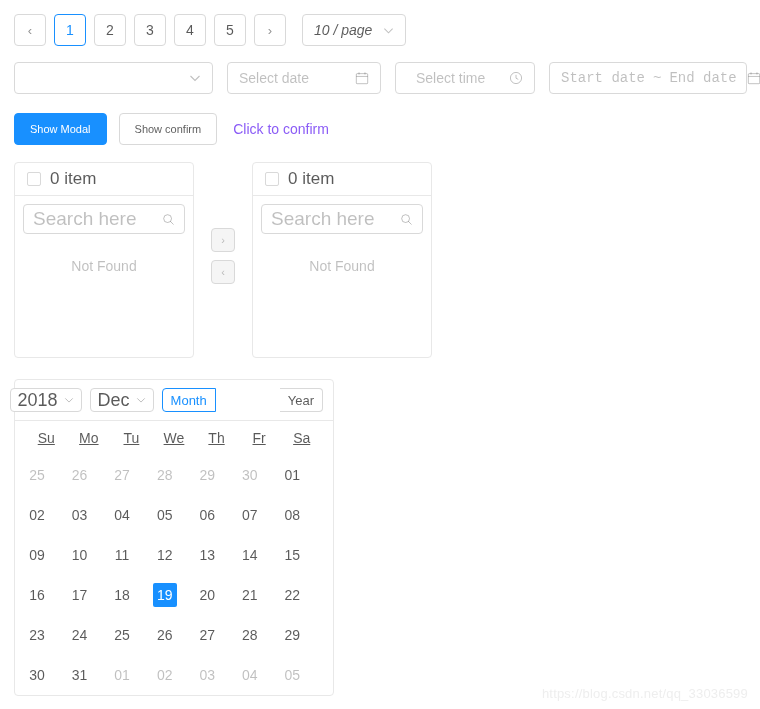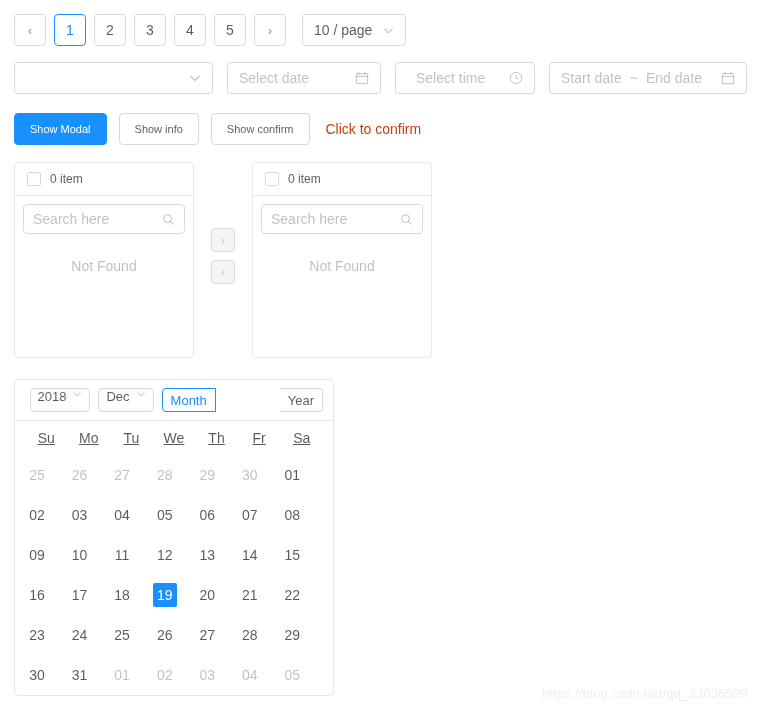--- a/index.html
+++ b/index.html
@@ -55,20 +55,21 @@
     border: 1px solid #d9d9d9;
     border-radius: 4px;
     background: #fff;
     display: flex;
     align-items: center;
     justify-content: space-between;
     box-sizing: border-box;
     padding: 0 11px;
     font-size: 14px;
     color: rgba(0,0,0,.65);
+    font-style: italic;
   }
   .pg-size .caret { color: rgba(0,0,0,.25); font-size: 11px; margin-left: 8px;}
 
   
   .form-row {
     position: absolute;
     left: 14px;
     top: 62px;
     display: flex;
     align-items: center;
@@ -84,21 +85,21 @@
     padding: 0 11px;
     font-size: 14px;
     color: rgba(0,0,0,.25);
     margin-right: 14px;
   }
   .field .ph { color: rgba(0,0,0,.25); white-space: nowrap; }
   .field .ficon { color: rgba(0,0,0,.25); margin-left: auto; display: flex; align-items: center;}
   .sel-empty { width: 199px; }
   .date-field { width: 154px; }
   .time-field { width: 140px; padding-left: 20px; }
-  .range-field { width: 198px; justify-content: space-between; }
+  .range-field { width: 198px; justify-content: space-between; font-family: Liberation Mono, monospace; }
   .range-field .sep { color: rgba(0,0,0,.25); margin: 0 8px; }
   .range-field .rgrp { display: flex; align-items: center; }
   .range-field .ficon { margin-left: 10px; }
 
   
   .btn-row {
     position: absolute;
     left: 14px;
     top: 113px;
     display: flex;
@@ -118,21 +119,21 @@
     box-sizing: border-box;
     margin-right: 12px;
     line-height: 1;
   }
   .btn.primary {
     background: #1890ff;
     border-color: #1890ff;
     color: #fff;
   }
   .btn-link {
-    color: #c2410c;
+    color: #8b5cf6;
     font-size: 14px;
     background: transparent;
     border: none;
     padding: 0;
     margin-left: 4px;
   }
 
   
   .transfer {
     position: absolute;
@@ -162,32 +163,32 @@
   .cbx {
     width: 14px;
     height: 14px;
     border: 1px solid #d9d9d9;
     border-radius: 2px;
     background: #fff;
     box-sizing: border-box;
     margin-right: 9px;
     flex: none;
   }
-  .tpanel-count { font-size: 12px; color: rgba(0,0,0,.65); }
+  .tpanel-count { font-size: 17px; color: rgba(0,0,0,.65); }
   .tpanel-body { flex: 1; padding: 8px 8px 0 8px; box-sizing: border-box; }
   .tsearch {
     height: 30px;
     border: 1px solid #d9d9d9;
     border-radius: 4px;
     background: #fff;
     box-sizing: border-box;
     display: flex;
     align-items: center;
     padding: 0 9px;
-    font-size: 14px;
+    font-size: 19px;
     color: rgba(0,0,0,.25);
   }
   .tsearch .sicon { margin-left: auto; color: rgba(0,0,0,.25); display: flex; align-items: center;}
   .tnotfound {
     margin-top: 24px;
     text-align: center;
     color: rgba(0,0,0,.25);
     font-size: 14px;
   }
   .toperations {
@@ -234,23 +235,23 @@
     justify-content: flex-end;
     padding: 0 10px;
     box-sizing: border-box;
   }
   .cal-sel {
     height: 24px;
     border: 1px solid #d9d9d9;
     border-radius: 4px;
     background: #fff;
     display: flex;
-    align-items: flex-start;
+    align-items: center;
     padding: 0 7px;
-    font-size: 13px;
+    font-size: 18px;
     color: rgba(0,0,0,.65);
     box-sizing: border-box;
     margin-right: 8px;
   }
   .cal-sel .caret { color: rgba(0,0,0,.25); font-size: 10px; margin-left: 6px; }
   .cal-toggle { display: flex; gap: 28px; }
   .cal-toggle .tg {
     height: 24px;
     padding: 0 8px;
     border: 1px solid #d9d9d9;
@@ -373,21 +374,20 @@
         <rect x="1.5" y="3" width="13" height="11.5" rx="1" fill="none" stroke="currentColor" stroke-width="1.1"></rect>
         <path d="M1.5 6.2 H14.5" stroke="currentColor" stroke-width="1.1" fill="none"></path>
         <path d="M4.6 1.5 V4 M11.4 1.5 V4" stroke="currentColor" stroke-width="1.1" fill="none"></path>
       </svg>
     </span>
   </div>
 </div>
 
 <div class="btn-row">
   <div class="btn primary">Show Modal</div>
-  <div class="btn">Show info</div>
   <div class="btn">Show confirm</div>
   <div class="btn-link">Click to confirm</div>
 </div>
 
 <div class="transfer">
 
   <div class="tpanel">
     <div class="tpanel-head">
       <span class="cbx"></span>
       <span class="tpanel-count">0 item</span>

